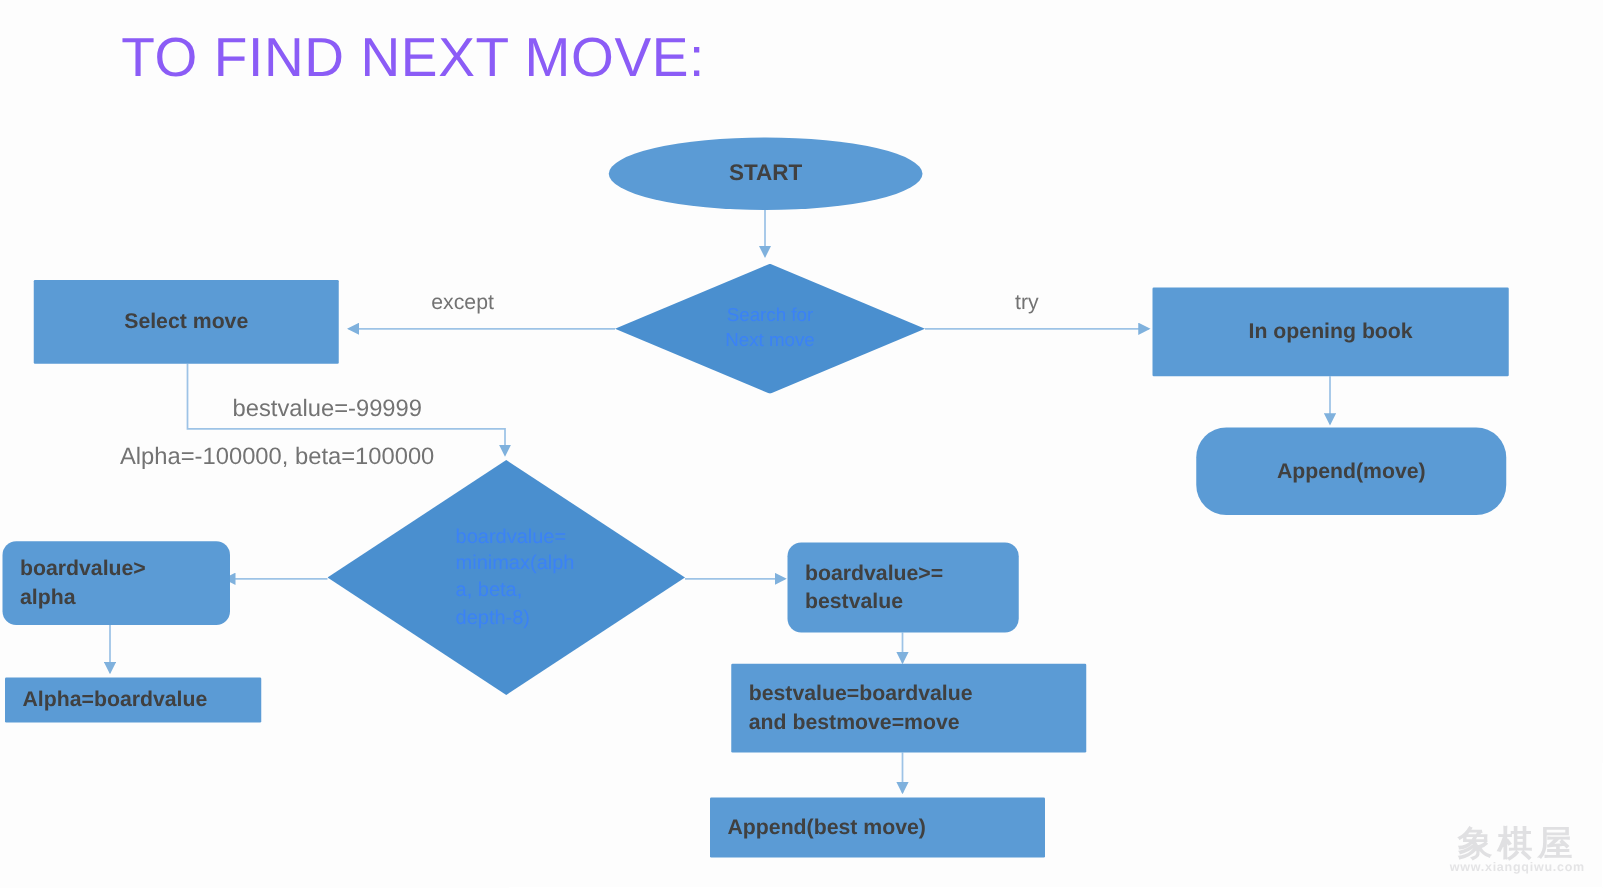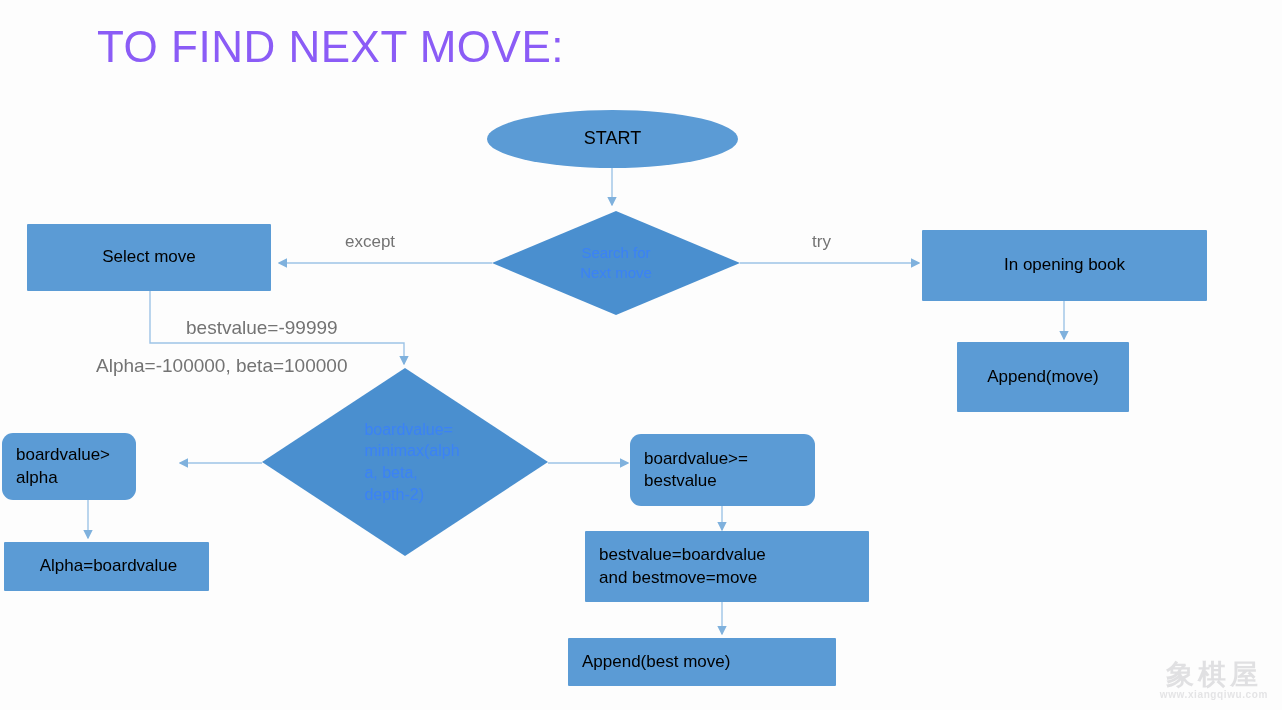--- a/index.html
+++ b/index.html
@@ -34,24 +34,25 @@
     font-weight: 400;
     letter-spacing: 0.5px;
     color: #8b5cf6;
     white-space: nowrap;
   }
   .node {
     position: absolute;
     box-sizing: border-box;
     display: flex;
     align-items: center;
-    color: #000000;
+    color: #404040;
     font-size: 17px;
     line-height: 1.32;
     background: #5B9BD5;
+    font-weight: bold;
   }
   .node.rect {
     border-radius: 1px;
   }
   .node.rounded {
     border-radius: 11px;
   }
   .node.center {
     justify-content: center;
     text-align: center;
@@ -170,38 +171,38 @@
   </div>
 
   <div class="node rect center" style="left:27px; top:224px; width:244px; height:67px;">
     <span>Select move</span>
   </div>
 
   <div class="node rect center" style="left:922px; top:230px; width:285px; height:71px;">
     <span>In opening book</span>
   </div>
 
-  <div class="node rect center" style="left:957px; top:342px; width:172px; height:70px;">
+  <div class="node rect center" style="left:957px; top:342px; width:248px; height:70px;border-radius:24px;">
     <span>Append(move)</span>
   </div>
 
   <div class="diamond" style="left:262px; top:368px; width:286px; height:188px;">
     <span class="dshape"></span>
     <span class="dtext" style="white-space:pre-line; margin-left:14px;">boardvalue=
 minimax(alph
 a, beta,
-depth-2)</span>
-  </div>
-
-  <div class="node rounded left" style="left:2px; top:433px; width:134px; height:67px; white-space:pre-line;">
+depth-8)</span>
+  </div>
+
+  <div class="node rounded left" style="left:2px; top:433px; width:182px; height:67px; white-space:pre-line;">
     <span style="white-space:pre-line;">boardvalue&gt;
 alpha</span>
   </div>
 
-  <div class="node rect left" style="left:4px; top:542px; width:205px; height:49px;justify-content:center;">
+  <div class="node rect left" style="left:4px; top:542px; width:205px; height:36px;">
     <span>Alpha=boardvalue</span>
   </div>
 
   <div class="node rounded left" style="left:630px; top:434px; width:185px; height:72px;">
     <span style="white-space:pre-line;">boardvalue&gt;=
 bestvalue</span>
   </div>
 
   <div class="node rect left" style="left:585px; top:531px; width:284px; height:71px;">
     <span style="white-space:pre-line;">bestvalue=boardvalue

